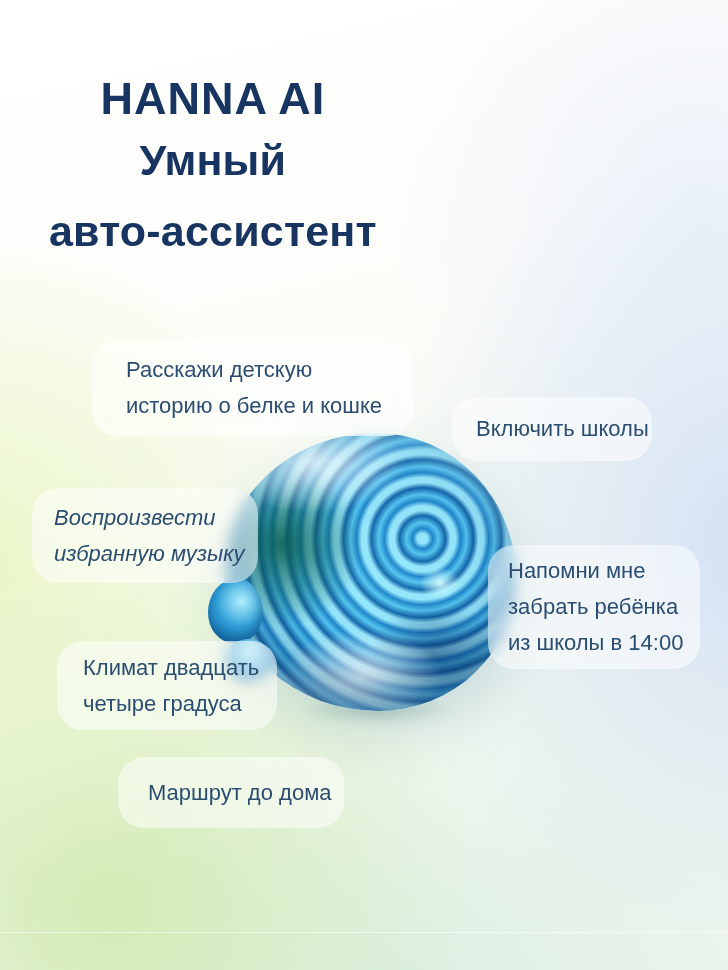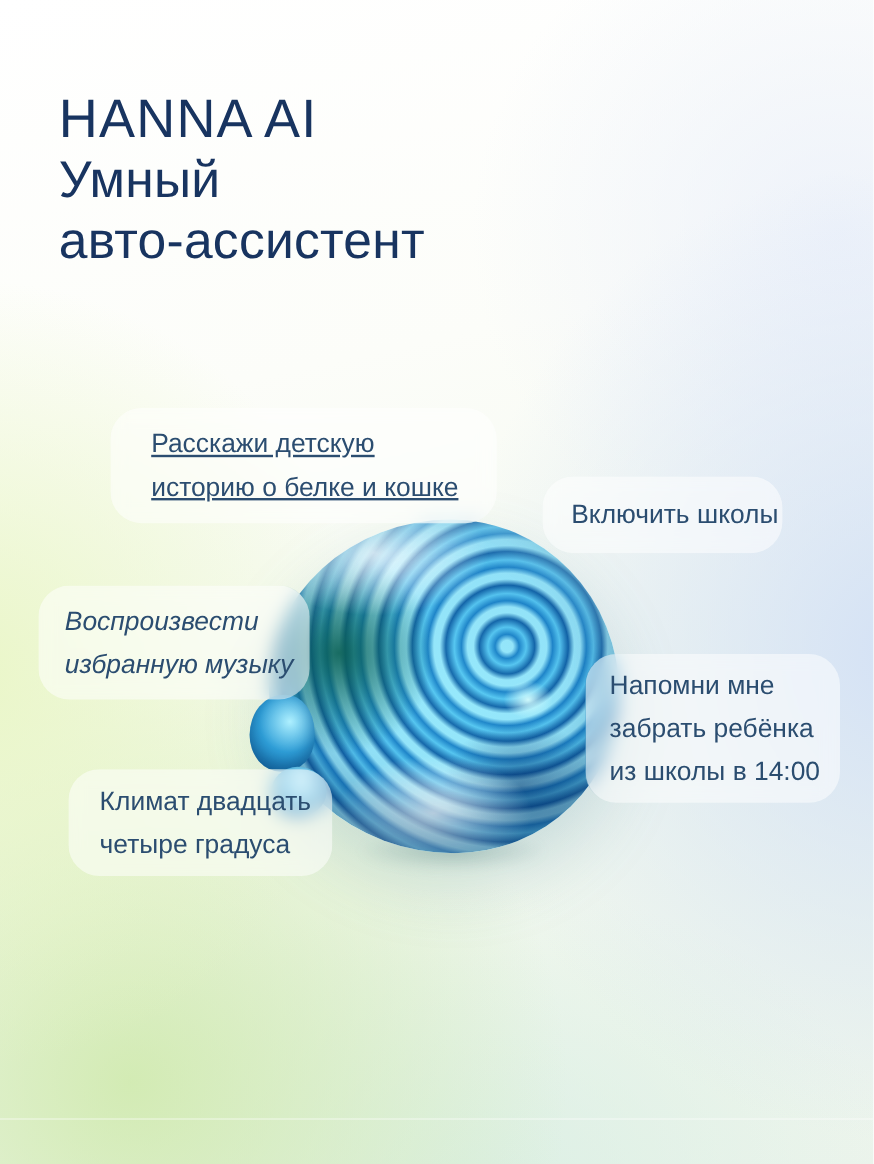--- a/index.html
+++ b/index.html
@@ -23,24 +23,25 @@
   }
   .seam {
     position:absolute; left:0; top:932px; width:728px; height:1px;
     background: rgba(255,255,255,0.55);
   }
 
   
   .title {
     position: absolute; left: 49px; top: 72px;
     color: var(--title-text, #183460);
-    font-weight: 400;
+    font-weight: 700;
+    text-align: center;
   }
   .title .t1 { font-size: 45px; line-height: 53px; letter-spacing: 1px; }
-  .title .t2 { font-size: 43px; line-height: 51px; white-space: pre-line; letter-spacing: 0.2px; }
+  .title .t2 { font-size: 43px; line-height: 71px; white-space: pre-line; letter-spacing: 0.2px; }
 
   
   .orb-shadow {
     position: absolute; left: 272px; top: 688px; width: 210px; height: 42px;
     border-radius: 50%;
     background: radial-gradient(50% 50% at 50% 50%, rgba(55,105,95,0.30) 0%, rgba(55,105,95,0) 75%);
     filter: blur(5px);
     z-index: 1;
   }
   .orb {
@@ -85,21 +86,21 @@
     background: rgba(255,255,255,0.52);
     backdrop-filter: blur(7px);
     -webkit-backdrop-filter: blur(7px);
     border-radius: 26px;
     color: var(--bubble-text, #2b4d70);
     font-size: 22px;
     font-weight: 500;
     line-height: 36px;
     white-space: pre;
   }
-  .b-story    { left:  92px; top: 340px; width: 322px; height:  96px; padding: 0 18px 0 34px; text-decoration: underline; }
+  .b-story    { left:  92px; top: 340px; width: 322px; height:  96px; padding: 0 18px 0 34px; }
   .b-screen   { left: 452px; top: 397px; width: 200px; height:  64px; padding: 0 24px; }
   .b-music    { left:  32px; top: 488px; width: 226px; height:  95px; padding: 0 22px; font-style: italic; }
   .b-reminder { left: 488px; top: 545px; width: 212px; height: 124px; padding: 16px 20px; }
   .b-climate  { left:  57px; top: 641px; width: 220px; height:  89px; padding: 0 26px; }
   .b-route    { left: 118px; top: 757px; width: 226px; height:  71px; padding: 0 30px; }
   .b-places   { left: 428px; top: 729px; width: 242px; height: 132px; padding: 0 24px; }
 </style>
 </head>
 <body>
 
@@ -117,15 +118,16 @@
   <div class="bubble b-story">Расскажи детскую
 историю о белке и кошке</div>
   <div class="bubble b-screen">Включить школы</div>
   <div class="bubble b-music">Воспроизвести
 избранную музыку</div>
   <div class="bubble b-reminder">Напомни мне
 забрать ребёнка
 из школы в 14:00</div>
   <div class="bubble b-climate">Климат двадцать
 четыре градуса</div>
+  <div class="bubble b-route">Маршрут до дома</div>
 
   <div class="seam"></div>
 </div>
 
 </body></html>

